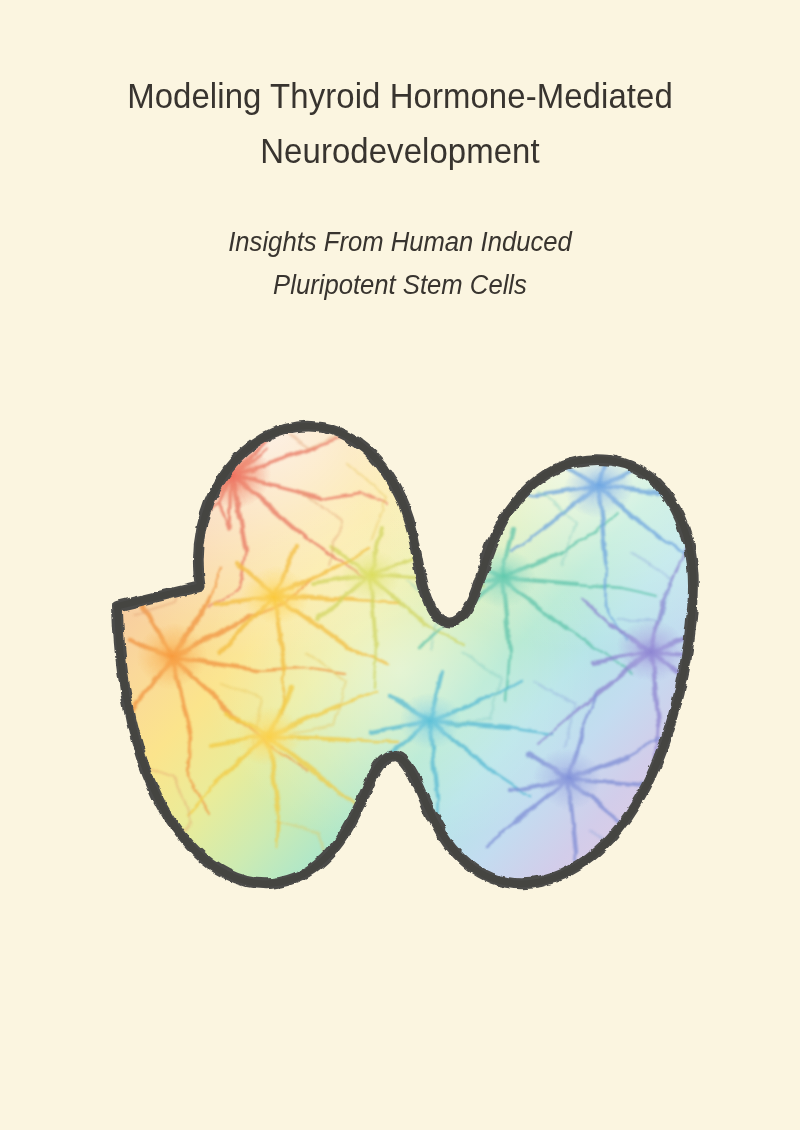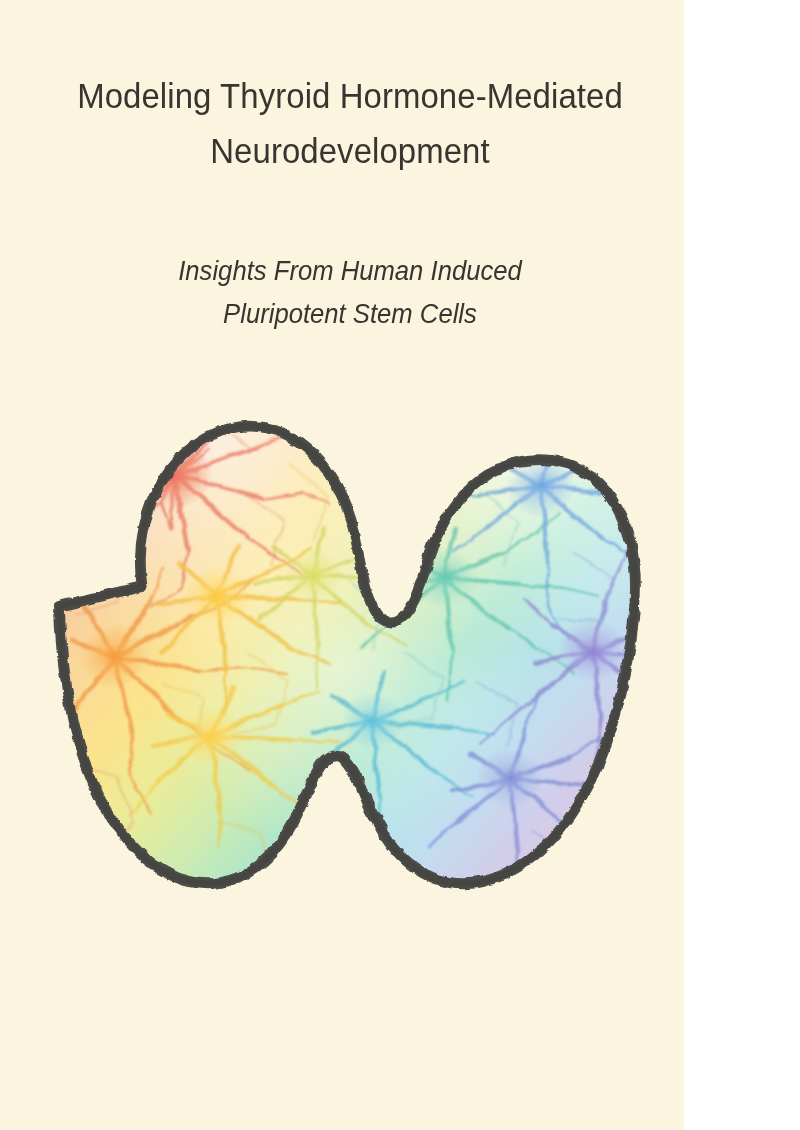--- a/index.html
+++ b/index.html
@@ -7,27 +7,27 @@
     padding: 0;
   }
   body {
     width: 800px;
     height: 1130px;
     overflow: hidden;
     font-family: "Liberation Sans", "DejaVu Sans", sans-serif;
   }
   .cover {
     position: relative;
-    width: 684px;
+    width: 800px;
     height: 1130px;
     background: #FBF5E0;
     box-sizing: border-box;
     display: flex;
     flex-direction: column;
-    align-items: flex-start;
+    align-items: center;
   }
   .title-block {
     width: 700px;
     margin-top: 68px;
     text-align: center;
   }
   .title {
     font-family: "Liberation Sans", "DejaVu Sans", sans-serif;
     font-size: 35px;
     font-weight: 300;
@@ -36,21 +36,21 @@
     color: #38342F;
     transform: scaleX(0.94);
     transform-origin: center;
   }
   .title-line {
     display: block;
     white-space: nowrap;
   }
   .subtitle-block {
     width: 700px;
-    margin-top: 71px;
+    margin-top: 42px;
     text-align: center;
   }
   .subtitle {
     font-family: "Liberation Sans", "DejaVu Sans", sans-serif;
     font-size: 27px;
     font-weight: 300;
     font-style: italic;
     line-height: 1.62;
     color: #38342F;
     transform: scaleX(0.95);

